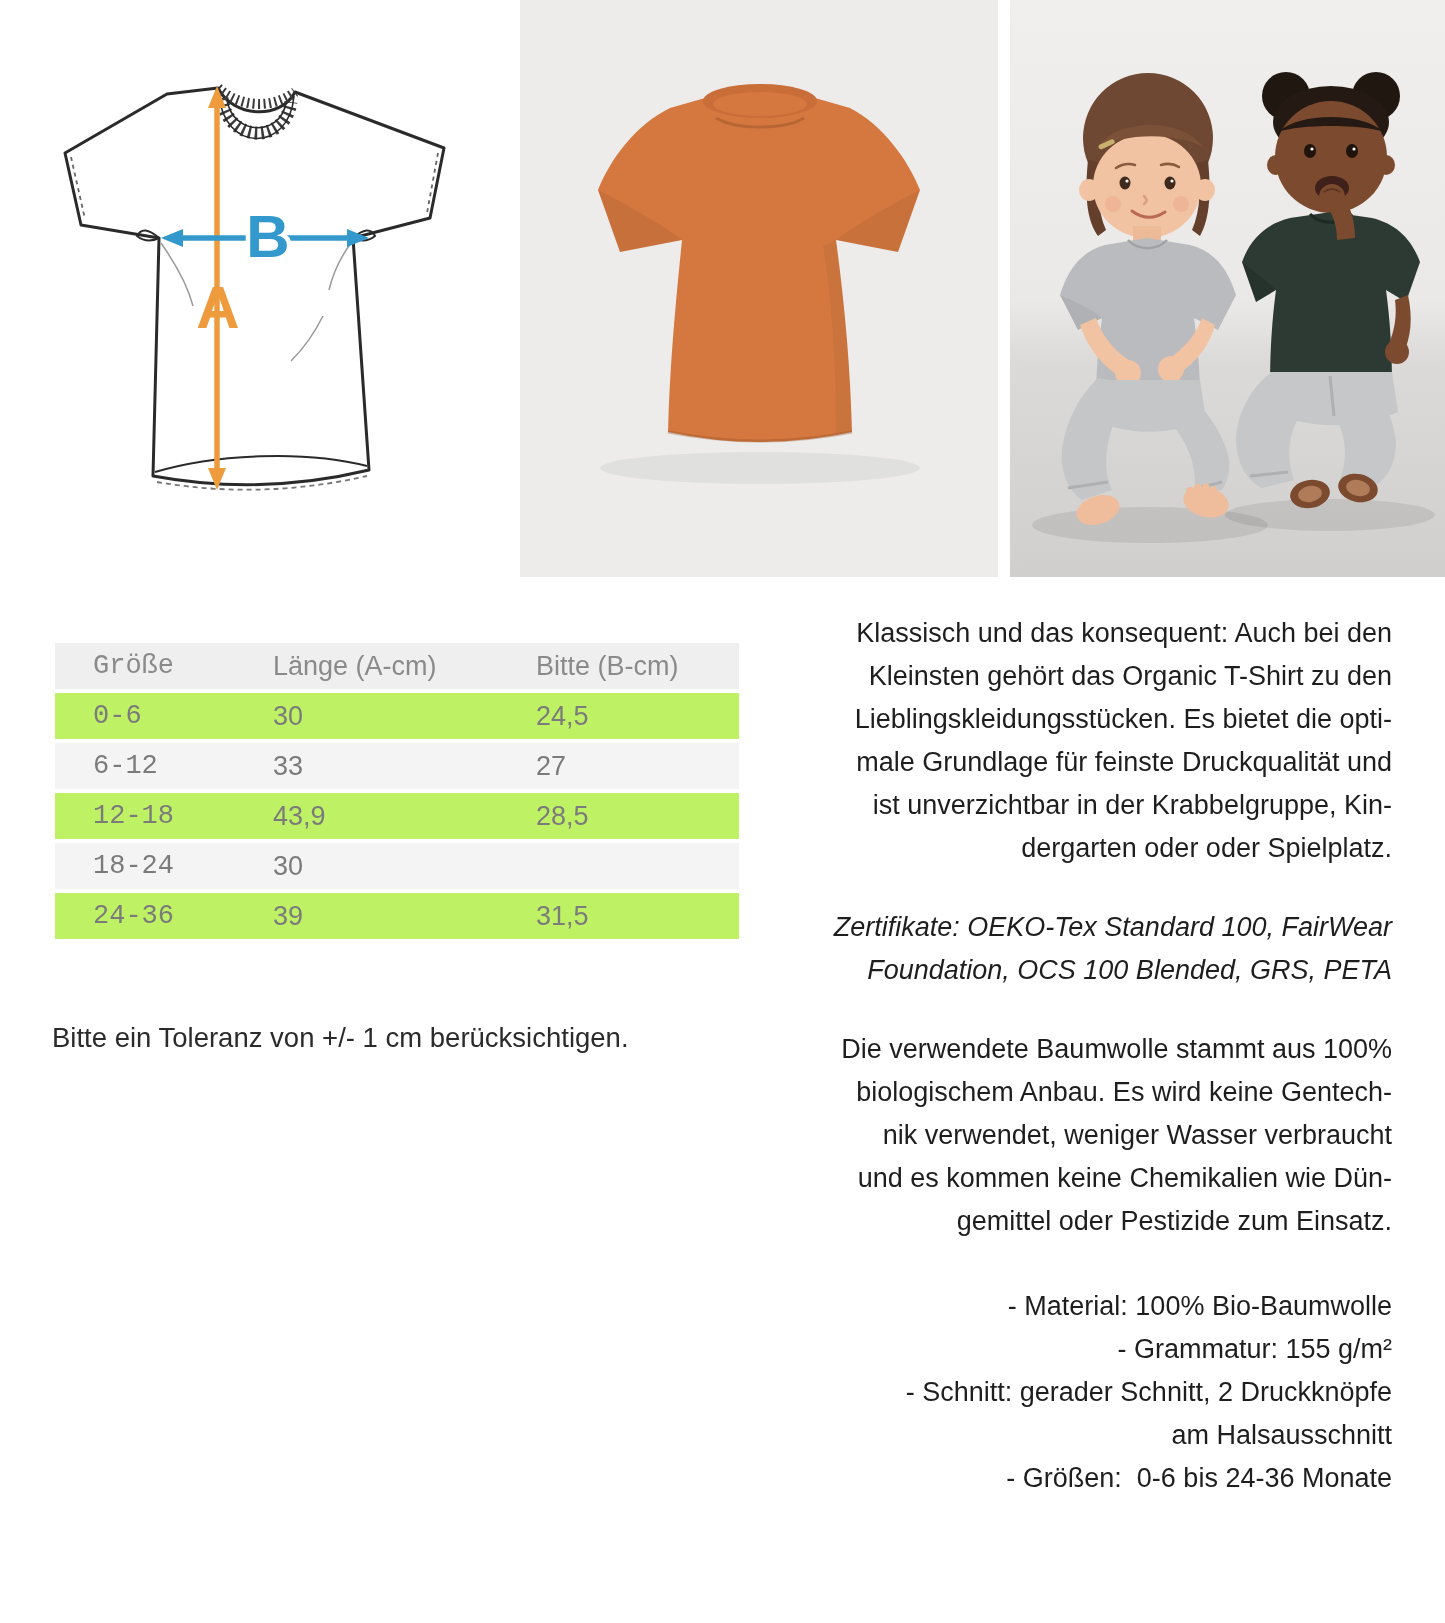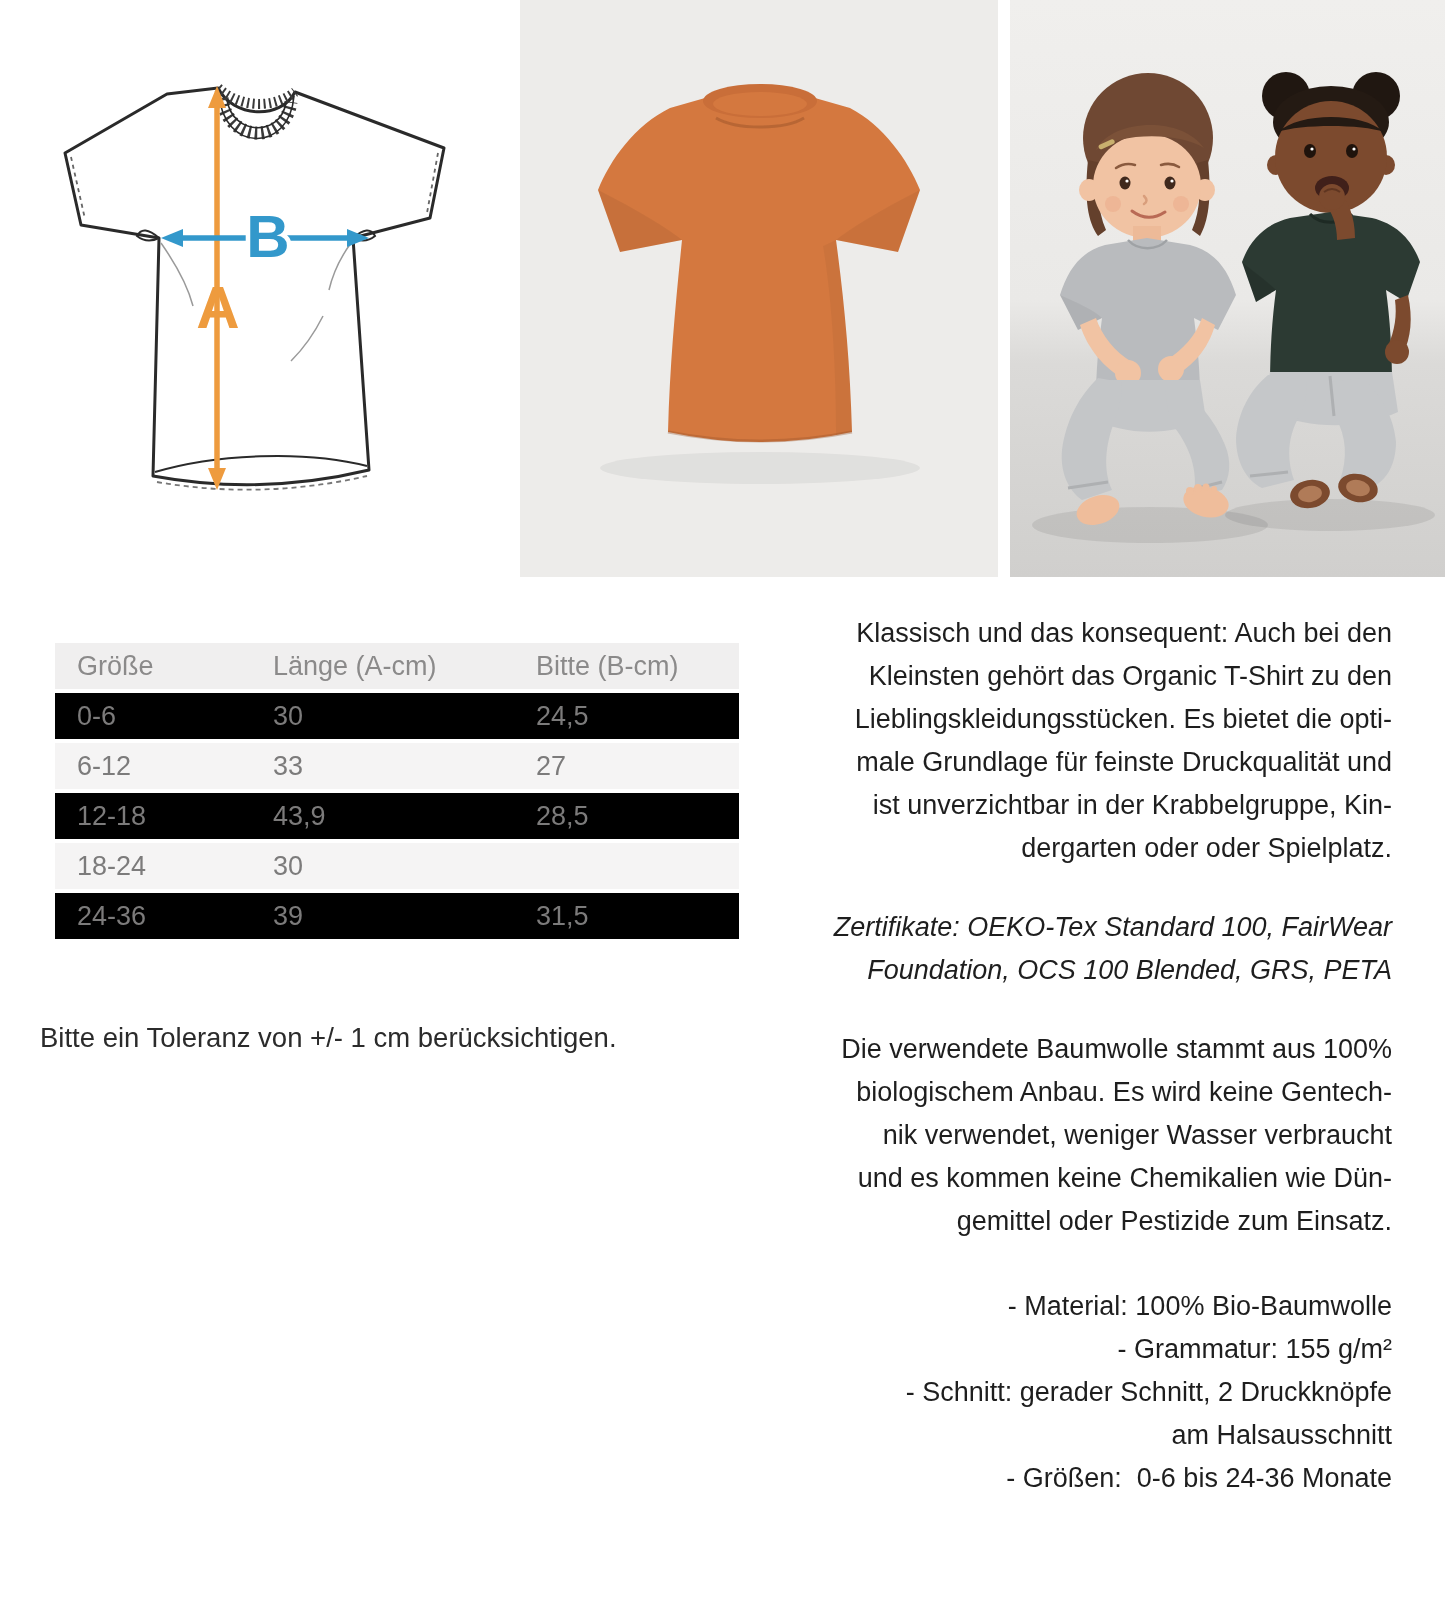--- a/index.html
+++ b/index.html
@@ -11,26 +11,26 @@
   .diagram{position:absolute;left:55px;top:58px;width:420px;height:450px;}
   .photo{position:absolute;top:0;height:577px;}
   .photo-shirt{left:520px;width:478px;background:#EDECEA;}
   .photo-models{left:1010px;width:435px;
     background:linear-gradient(#F0EFED 0%,#EAE9E7 52%,#DBDAD8 63%,#D0CFCD 100%);}
   .photo svg{display:block;width:100%;height:100%;}
   
   .size-table{position:absolute;left:55px;top:643px;width:684px;font-size:27px;}
   .t-row{display:grid;grid-template-columns:218px 263px 1fr;height:46px;line-height:46px;margin-bottom:4px;}
   .t-row > span{display:block;}
-  .t-row > span:first-child{padding-left:22px;}
+  .t-row > span:first-child{padding-left:38px;font-family:Liberation Mono, monospace;}
   .t-head{background:#F0EFEF;color:#8B8A8A;}
-  .t-dark{background:#000000;color:#7C7B7B;}
+  .t-dark{background:#bef264;color:#7C7B7B;}
   .t-light{background:#F5F4F4;color:#7C7B7B;}
   
-  .note{position:absolute;left:40px;top:1022px;font-size:27.5px;color:#2B2B2B;}
+  .note{position:absolute;left:52px;top:1022px;font-size:27.5px;color:#2B2B2B;}
   
   .desc{position:absolute;left:772px;top:612px;width:620px;font-size:27px;line-height:43px;color:#1E1E1E;text-align:right;}
   .desc p{margin:0;white-space:pre;}
   .desc p.p-intro{margin-bottom:36px;}
   .desc p.p-cert{margin-bottom:36px;font-style:italic;}
   .desc p.p-cotton{margin-bottom:42px;}
   .bullet{white-space:pre-wrap;}
 </style>
 </head>
 <body>

